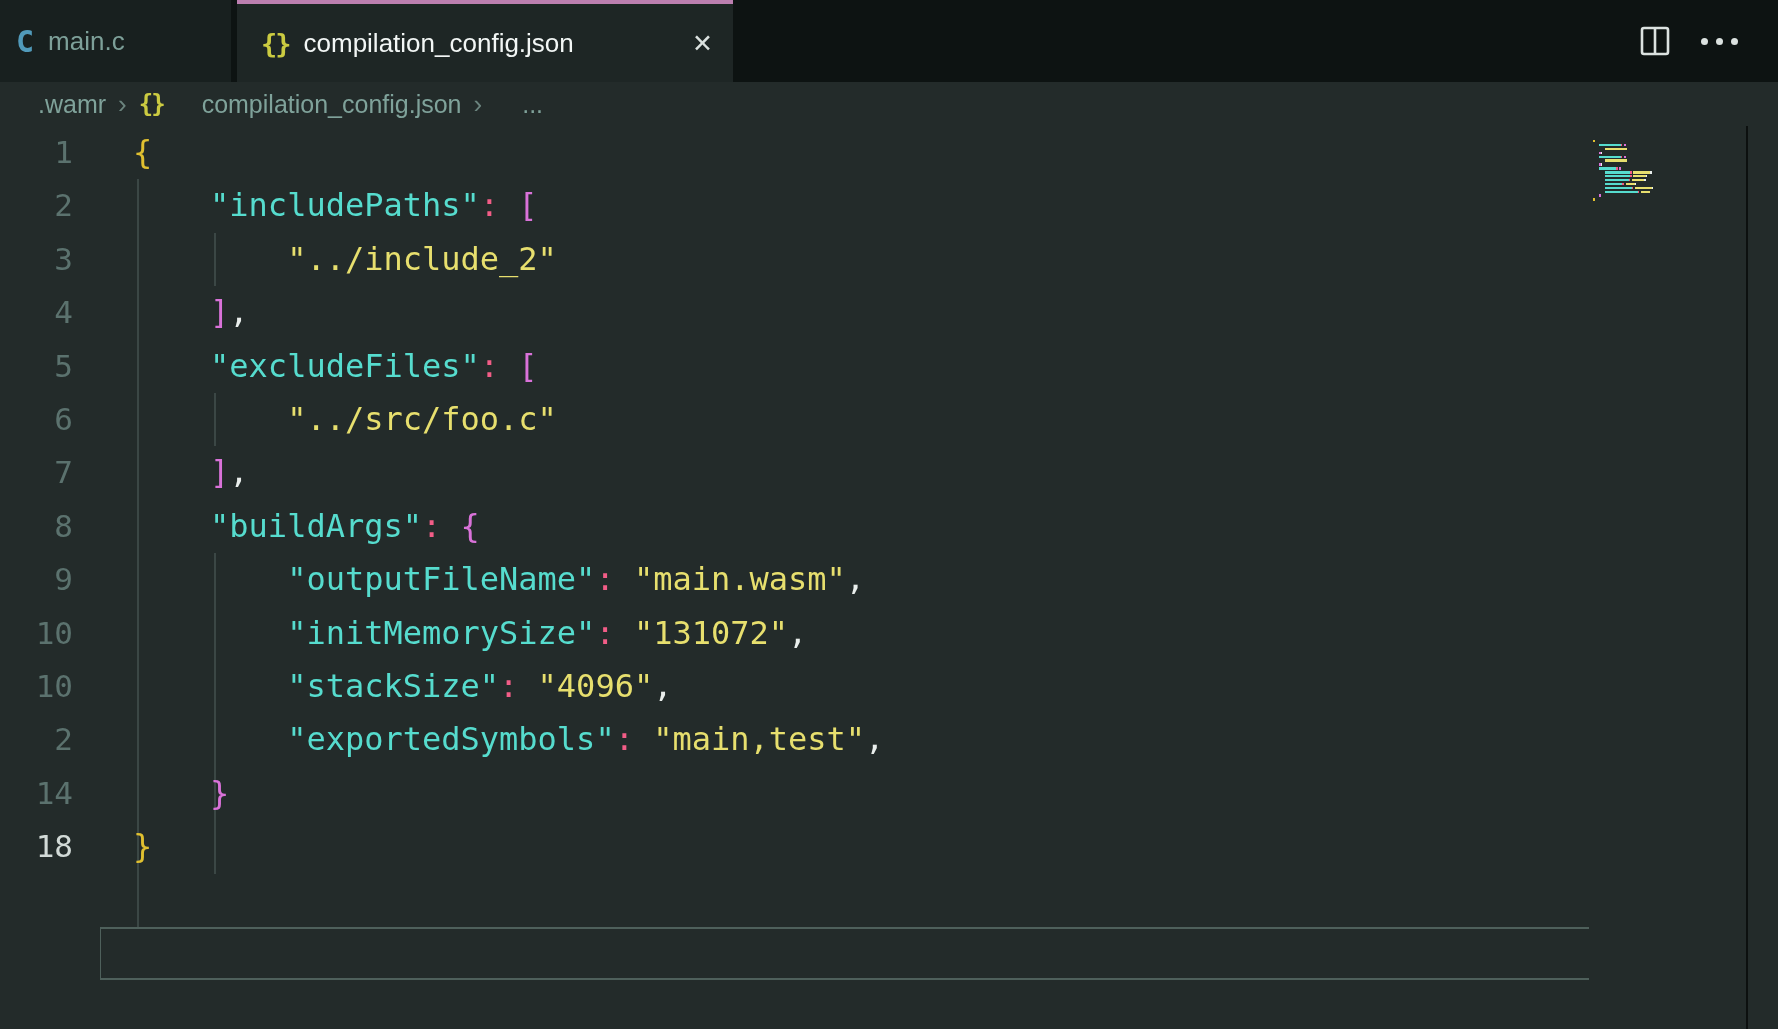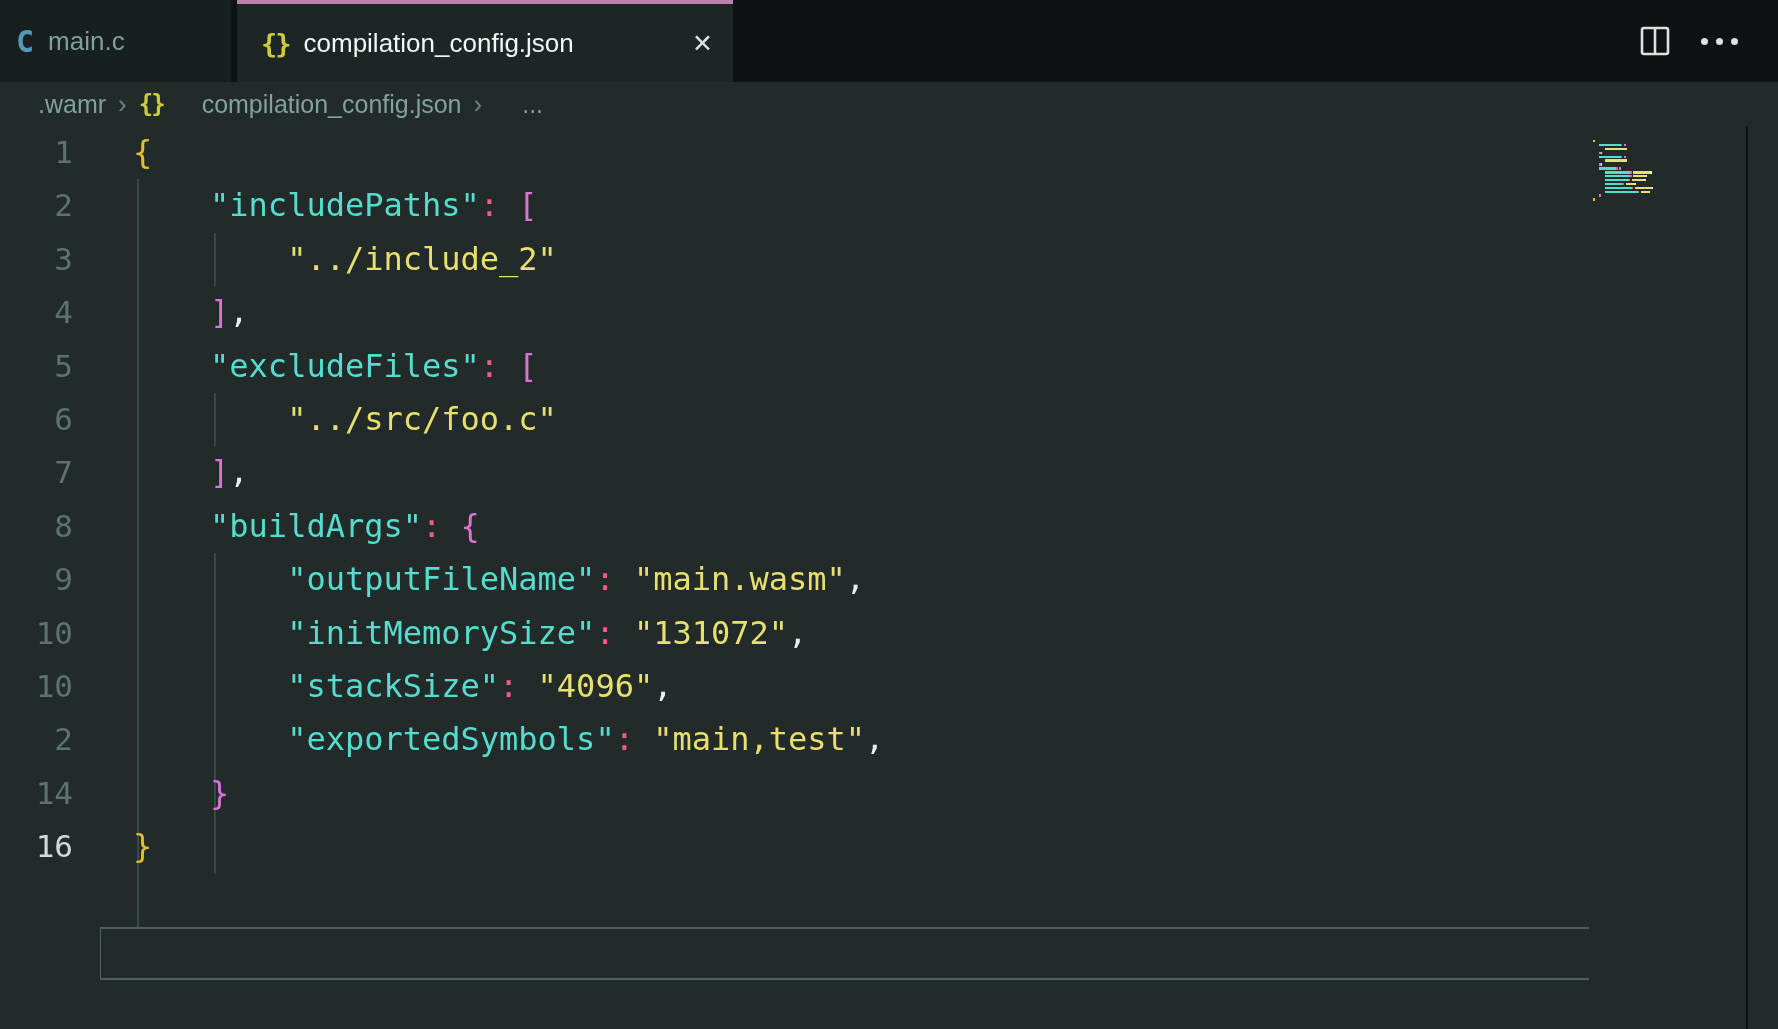--- a/index.html
+++ b/index.html
@@ -113,21 +113,21 @@
       <div class="row"><span class="num">4</span><span class="code"><span class="c-sp">    </span><span class="c-b2">]</span><span class="c-punc">,</span></span></div>
       <div class="row"><span class="num">5</span><span class="code"><span class="c-sp">    </span><span class="c-key">"excludeFiles"</span><span class="c-colon">:</span><span class="c-sp"> </span><span class="c-b2">[</span></span></div>
       <div class="row"><span class="num">6</span><span class="code"><span class="c-sp">        </span><span class="c-str">"../src/foo.c"</span></span></div>
       <div class="row"><span class="num">7</span><span class="code"><span class="c-sp">    </span><span class="c-b2">]</span><span class="c-punc">,</span></span></div>
       <div class="row"><span class="num">8</span><span class="code"><span class="c-sp">    </span><span class="c-key">"buildArgs"</span><span class="c-colon">:</span><span class="c-sp"> </span><span class="c-b2">{</span></span></div>
       <div class="row"><span class="num">9</span><span class="code"><span class="c-sp">        </span><span class="c-key">"outputFileName"</span><span class="c-colon">:</span><span class="c-sp"> </span><span class="c-str">"main.wasm"</span><span class="c-punc">,</span></span></div>
       <div class="row"><span class="num">10</span><span class="code"><span class="c-sp">        </span><span class="c-key">"initMemorySize"</span><span class="c-colon">:</span><span class="c-sp"> </span><span class="c-str">"131072"</span><span class="c-punc">,</span></span></div>
       <div class="row"><span class="num">10</span><span class="code"><span class="c-sp">        </span><span class="c-key">"stackSize"</span><span class="c-colon">:</span><span class="c-sp"> </span><span class="c-str">"4096"</span><span class="c-punc">,</span></span></div>
       <div class="row"><span class="num">2</span><span class="code"><span class="c-sp">        </span><span class="c-key">"exportedSymbols"</span><span class="c-colon">:</span><span class="c-sp"> </span><span class="c-str">"main,test"</span><span class="c-punc">,</span></span></div>
       <div class="row"><span class="num">14</span><span class="code"><span class="c-sp">    </span><span class="c-b2">}</span></span></div>
-      <div class="row"><span class="num active">16</span><span class="code"><span class="c-b1">}</span></span></div>
+      <div class="row"><span class="num active">18</span><span class="code"><span class="c-b1">}</span></span></div>
     </div>
   <div id="curline" class="curline" style="top: 801px;"></div>
   <div class="minimap" id="minimap">
       <div class="mrow">
         <i style="width: 1.55px; background: rgb(224, 192, 48);"></i>
       </div>
       <div class="mrow">
         <i style="width: 6.2px;"></i>
         <i style="width: 21.7px; background: rgb(86, 220, 206);"></i>
         <i style="width: 1.55px; background: rgb(242, 93, 135);"></i>

